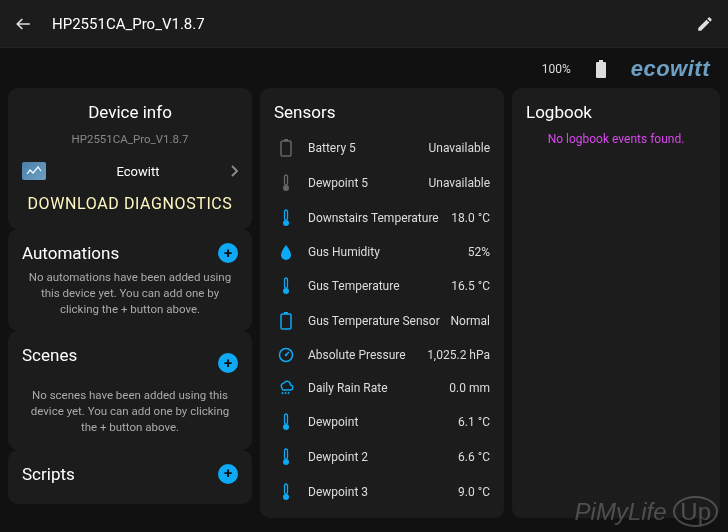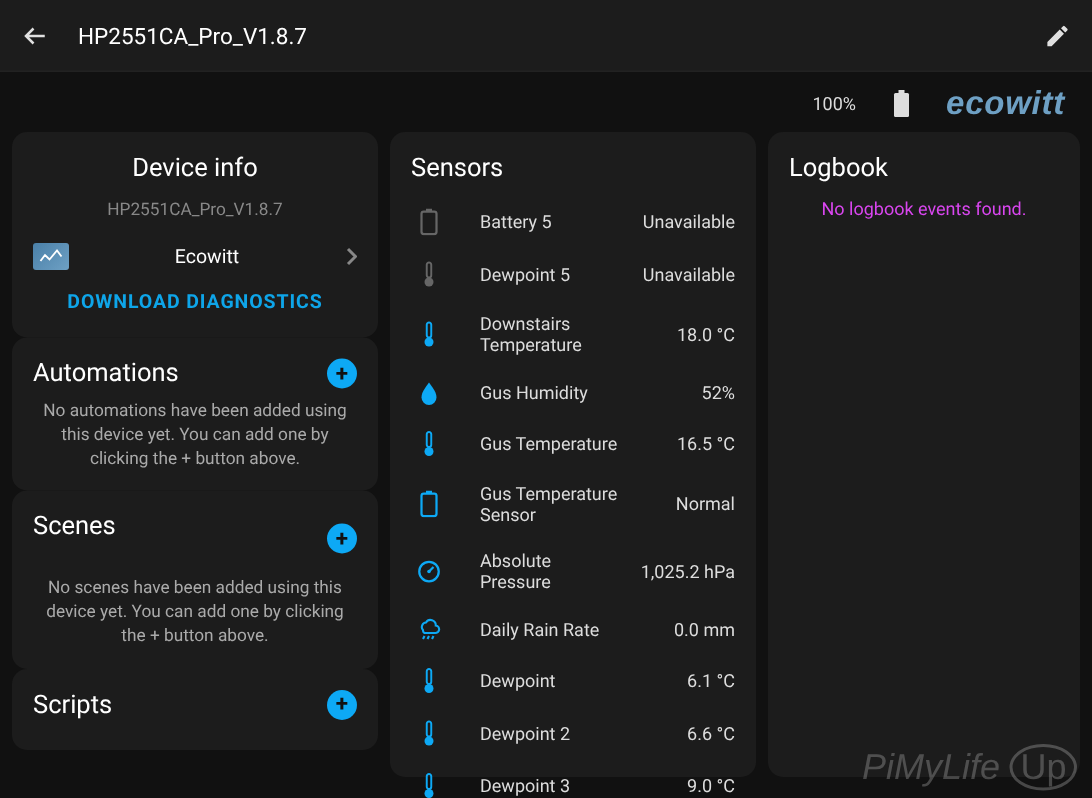--- a/index.html
+++ b/index.html
@@ -50,32 +50,32 @@
     padding:6px 0; cursor:pointer;
   }
   .vendor-logo {
     width:24px; height:18px;
     background:linear-gradient(135deg,#4a80a8,#6ea0c4);
     border-radius:2px;
     display:flex; align-items:center; justify-content:center;
   }
   .vendor-name { font-size:13px; color:#fff; flex:1; }
   .chevron { color:#888; }
-  .dl-link { color:#0ea5e9; font-size:13px; letter-spacing:0.6px; font-weight:700; padding:8px 0 2px 0; cursor:pointer; }
+  .dl-link { color:#fef9c3; font-size:16px; letter-spacing:0.6px; font-weight:400; padding:8px 0 2px 0; cursor:pointer; }
   .card-head { display:flex; align-items:center; justify-content:space-between; margin-bottom:6px;}
   .add-btn {
     width:20px; height:20px; border-radius:50%;
     background:#0da9f5; color:#111;
     display:flex; align-items:center; justify-content:center;
     font-size:15px; font-weight:700; cursor:pointer;
     line-height:1;
   }
   .empty-text { font-size:11.5px; color:#aaa; line-height:1.4; }
   .sensor-list { display:flex; flex-direction:column; gap:3px; }
-  .sensor-row { display:flex; align-items:center; padding:7px 0; gap:12px; }
+  .sensor-row { display:flex; align-items:center; padding:7px 0; gap:0; }
   .sensor-icon { width:24px; display:flex; align-items:center; justify-content:center; }
   .sensor-label { font-size:12px; color:#ddd; margin-left:10px; flex:1;}
   .sensor-value { font-size:12px; color:#ddd; }
   .logbook-empty { font-size:12px; color:#d946ef; text-align:center; margin-top:10px; }
   .tall { height:430px; }
   .watermark {
     position:absolute; right:10px; bottom:6px;
     font-size:24px; color:rgba(200,200,200,0.3);
     font-weight:400; pointer-events:none;
     font-family: Liberation Sans, sans-serif;

